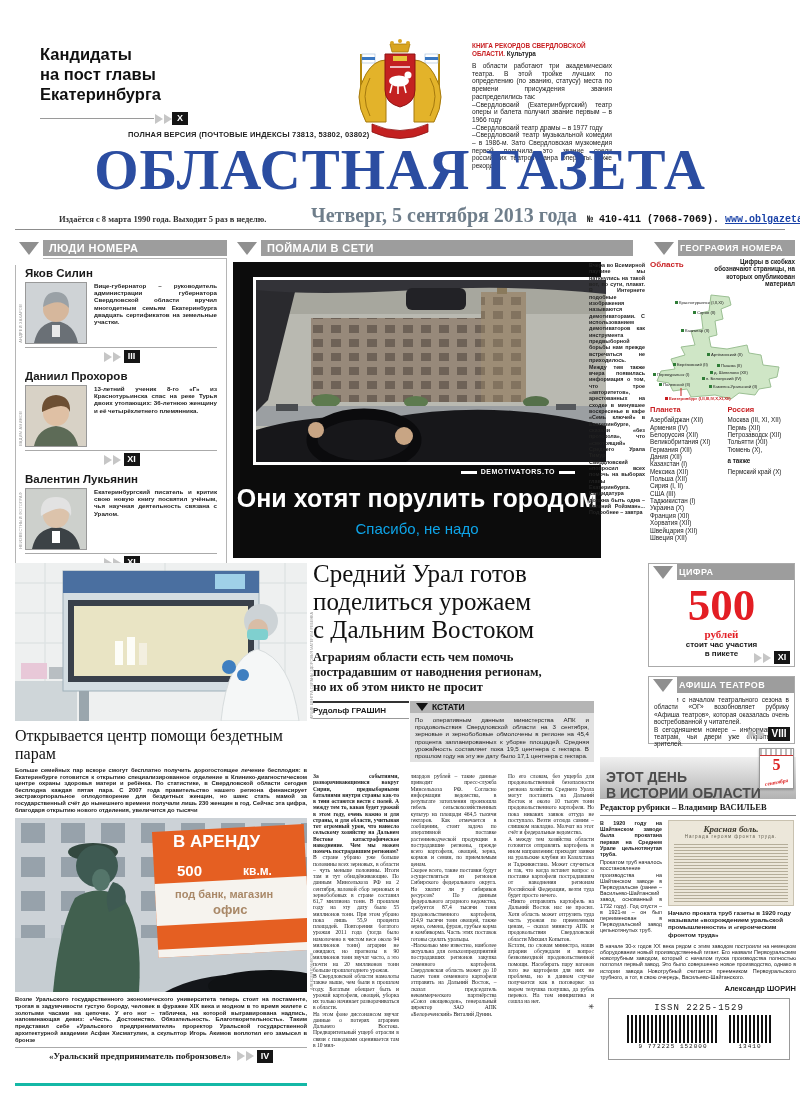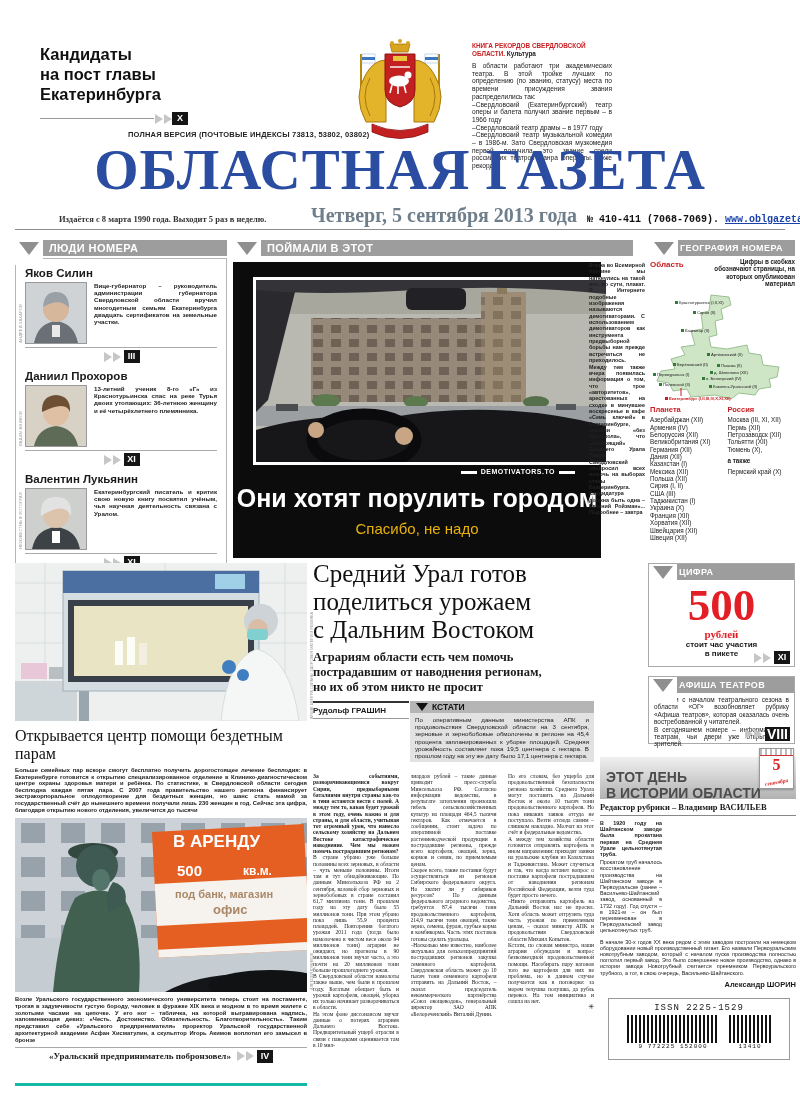--- a/index.html
+++ b/index.html
@@ -51,21 +51,21 @@
          font-size:3.8px;color:#999;letter-spacing:.3px;white-space:nowrap;}
   .ptext{flex:1;font-size:6.2px;line-height:7.2px;font-weight:bold;text-align:justify;color:#222;}
   .person .linkrow{margin-top:3px;}
   
   .net{left:233px;top:240px;width:400px;}
   .demotiv{position:absolute;left:233px;top:262px;width:368px;height:296px;background:#0c0c0c;}
   .dframe{position:absolute;left:20px;top:15px;width:350px;height:182px;border:3px solid #fff;}
   .dm-credit{position:absolute;right:22px;top:206px;color:#fff;font-size:7px;font-weight:bold;letter-spacing:.5px;}
   .dm-credit .dash{display:inline-block;width:16px;border-top:3px solid #fff;vertical-align:middle;margin:0 4px;}
   .dm-title{position:absolute;left:0;top:222px;width:100%;text-align:center;color:#fff;font-weight:bold;font-size:25px;}
-  .dm-sub{position:absolute;left:0;top:258px;width:100%;text-align:center;color:#eab308;font-size:15px;}
+  .dm-sub{position:absolute;left:0;top:258px;width:100%;text-align:center;color:#0ea5e9;font-size:15px;}
   .netside{left:589px;top:262px;width:56px;height:296px;font-size:5.4px;line-height:6.35px;font-weight:bold;
            overflow:hidden;color:#222;}
   
   .geo{left:650px;top:240px;width:145px;height:320px;}
   .geo .obl{position:absolute;left:0;top:20px;color:#c81d20;font-weight:bold;font-size:8px;}
   .geonote{position:absolute;right:0;top:18px;width:82px;text-align:right;font-weight:bold;font-size:6.3px;line-height:7.4px;}
   .map{position:absolute;left:1px;top:52px;width:142px;height:113px;}
   .map .city{position:absolute;font-size:4.2px;color:#222;white-space:nowrap;}
   .map .city:before{content:"";display:inline-block;width:3px;height:3px;background:#2f7d37;margin-right:1px;}
   .map .city.red{color:#c81d20;font-weight:bold;}
@@ -76,21 +76,21 @@
   .gcol .galso{font-weight:bold;margin:4px 0;}
   .gcol div{white-space:nowrap;}
   
   .cifra{left:648px;top:563px;width:147px;height:104px;border:1px solid #aaa;box-sizing:border-box;}
   .c500{text-align:center;font-family:"Liberation Serif",serif;font-weight:bold;font-size:45px;line-height:46px;color:#e31e24;margin-top:2px;}
   .crub{text-align:center;font-family:"Liberation Serif",serif;font-weight:bold;font-size:11px;color:#e31e24;}
   .ctext{text-align:center;font-weight:bold;font-size:8px;line-height:9px;white-space:pre-line;}
   .cifra .linkrow,.afisha .linkrow{border-top:none;position:absolute;right:4px;bottom:2px;}
   .afisha{left:648px;top:676px;width:147px;height:68px;border:1px solid #aaa;box-sizing:border-box;}
   .afisha .atext{padding:3px 5px;font-size:6.4px;line-height:7.4px;text-align:justify;white-space:pre-line;}
-  .afisha .pg{font-size:14px;line-height:14px;min-width:18px;}
+  .afisha .pg{font-size:10px;line-height:14px;min-width:18px;}
   
   .fert{left:15px;top:563px;width:292px;}
   .photo{position:relative;width:100%;}
   .photo svg{display:block;}
   .vcred2{position:absolute;right:-7px;bottom:2px;writing-mode:vertical-rl;transform:rotate(180deg);
           font-size:3.8px;color:#999;white-space:nowrap;}
   .fhead{font-family:"Liberation Serif",serif;font-size:16px;margin-top:6px;color:#111;}
   .ftext{margin-top:4px;font-size:5.8px;line-height:6.6px;font-weight:bold;text-align:justify;}
   .fert .linkrow{margin-top:4px;border-top:none;border-bottom:1px solid #aaa;padding-bottom:3px;}
   
@@ -274,21 +274,21 @@
               <i></i>
               <i></i>
             </span>
           <span class="pg">XI</span>
           </div>
       </div>
     </div>
   </div>
 
   <div class="abs net">
-    <div class="secbar"><span class="notch"></span><span>ПОЙМАЛИ В ЭТОТ</span></div>
+    <div class="secbar"><span class="notch"></span><span>ПОЙМАЛИ В СЕТИ</span></div>
   </div>
   <div class="abs demotiv">
     <div class="dframe">
       <svg viewBox="0 0 350 182" width="350" height="182" preserveAspectRatio="none">
         <defs>
             <pattern id="win" width="18" height="14" patternUnits="userSpaceOnUse">
               <rect width="18" height="14" fill="#97897a"></rect>
               <rect x="3" y="3" width="10" height="8" fill="#6e6257"></rect>
             </pattern>
           </defs>
@@ -484,20 +484,28 @@
         <div class="rings"></div>
         <div class="d">5</div>
         <div class="m">сентября</div>
       </div>
     </div>
     <div class="heditor">Редактор рубрики – Владимир ВАСИЛЬЕВ</div>
     <div class="hbody">
       <div class="hleft">
         <b>В 1920 году на Шайтанском заводе была прокатана первая на Среднем Урале цельнотянутая труба.</b>
         <span>Прокатом труб началось восстановление производства на Шайтанском заводе в Первоуральске (ранее – Васильево-Шайтанский завод, основанный в 1732 году). Год спустя – в 1921-м – он был переименован в Первоуральский завод цельнотянутых труб.</span>
+      </div>
+      <div class="hright">
+        <div class="clip">
+          <div class="cliptitle">Красная боль.</div>
+          <div class="clipsub">Награда героям фронта труда.</div>
+          <div class="cliplines"></div>
+        </div>
+        <div class="hcaption">Начало проката труб газеты в 1920 году называли «возрождением уральской промышленности» и «героическим фронтом труда»</div>
       </div>
     </div>
     <div class="hbottom">В начале 30-х годов XX века рядом с этим заводом построили на немецком оборудовании новый производственный гигант. Его назвали Первоуральским новотрубным заводом, который с началом пуска производства полностью поглотил первый завод. Это было совершенно новое производство, однако в истории завода Новотрубный считается преемником Первоуральского трубного, а тот, в свою очередь, Васильево-Шайтанского.</div>
     <div class="hauthor">Александр ШОРИН</div>
   </div>
 
   <div class="abs barbox">
     <div class="issn">ISSN 2225-1529</div>
     <div class="bars">
       <div>

